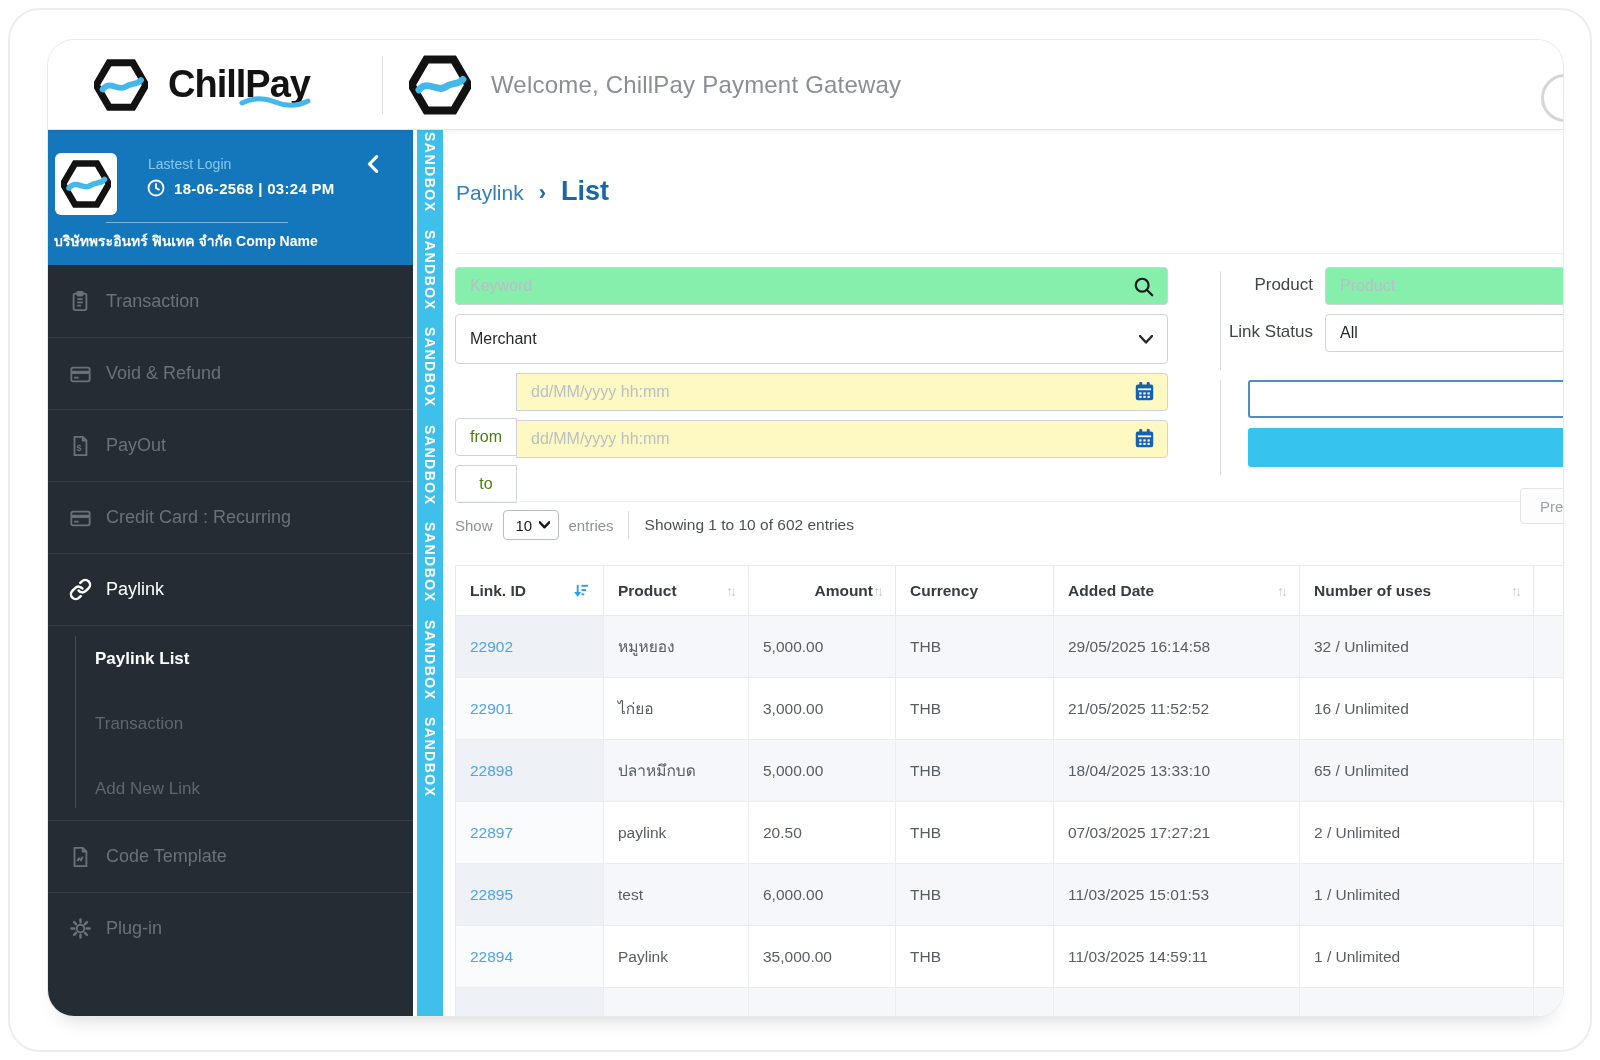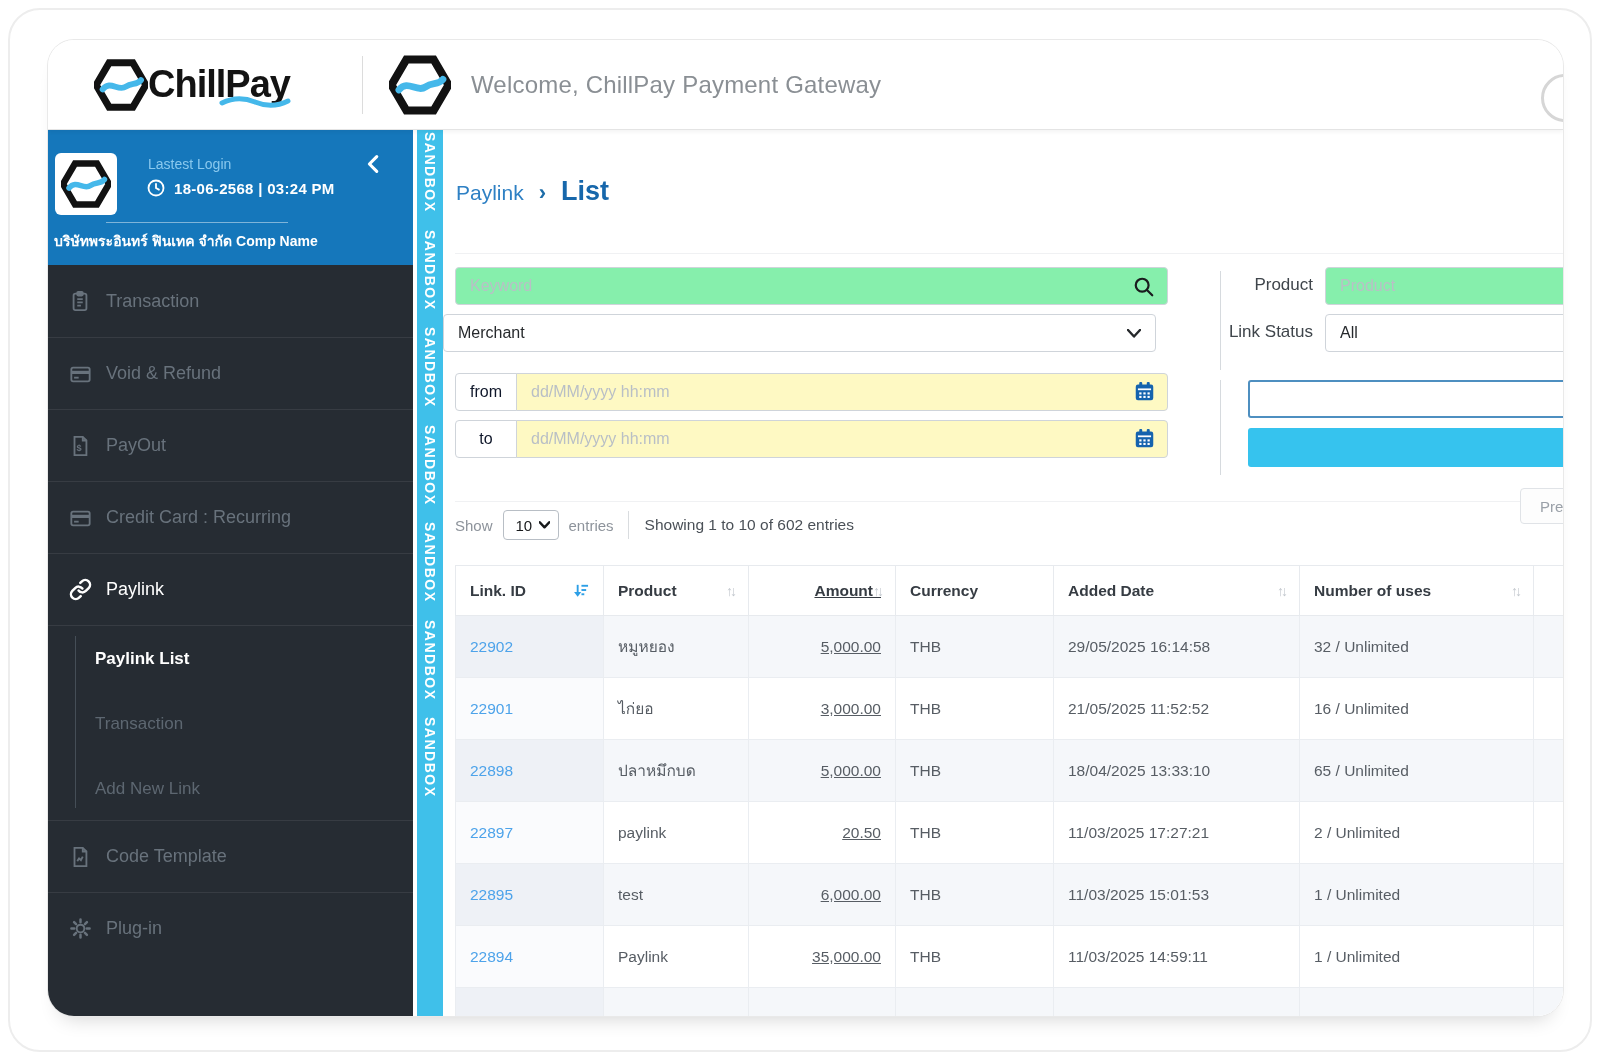--- a/index.html
+++ b/index.html
@@ -10,21 +10,21 @@
   .frame { position:absolute; left:8px; top:8px; width:1584px; height:1044px;
            border:2px solid #ededed; border-radius:32px; background:#fff; }
 
   .card { position:absolute; left:48px; top:40px; width:1515px; height:976px;
           background:#fff; border-radius:26px; overflow:hidden;
           box-shadow:0 0 0 1px #e9e9e9, 0 14px 20px -12px rgba(0,0,0,.18); }
 
   
   .hdr { position:relative; height:90px; background:#fff; display:flex; align-items:center;
          padding-left:46px; border-bottom:1px solid #e4e4e4; box-shadow:0 2px 4px rgba(0,0,0,.05); z-index:5; }
-  .brand { display:flex; align-items:center; gap:0; }
+  .brand { display:flex; align-items:center; gap:20px; }
   .brand-text { position:relative; font-size:38px; font-weight:bold; color:#131313; letter-spacing:-1px; }
   .brand-wave { position:absolute; right:-2px; bottom:-13px; }
   .hdr-divider { width:1px; height:58px; background:#dcdcdc; margin-left:72px; }
   .hex-welcome { margin-left:26px; display:flex; }
   .welcome { margin-left:20px; font-size:24px; color:#8a8f94; letter-spacing:.2px; }
   .hdr-circle { position:absolute; right:-26px; top:34px; width:48px; height:48px;
                 border:3px solid #d6d6d6; border-radius:50%; background:#fff; }
 
   
   .bodyrow { display:flex; height:886px; }
@@ -78,21 +78,21 @@
   .f-input input::placeholder { color:#b9bfc6; }
   .ic-right { position:absolute; right:12px; top:7px; cursor:pointer; background:none; border:none; display:flex; }
 
   .f-select { position:absolute; border:1px solid #cfd4da; border-radius:4px; background:#fff;
               display:flex; align-items:center; padding:0 14px; font-size:16px; color:#26292c; cursor:pointer; }
   .f-select .chev { margin-left:auto; display:flex; }
 
   .dategroup { position:absolute; display:flex; }
   .dg-label { width:62px; height:38px; border:1px solid #cfd4da; border-radius:4px 0 0 4px;
               background:#fff; display:flex; align-items:center; justify-content:center;
-              font-size:16px; color:#0f172a; flex:none; }
+              font-size:16px; color:#4d7c0f; flex:none;margin-top:45px; }
   .dategroup .wrap { position:relative; flex:1; margin-left:-1px; border:1px solid #cfd4da;
                      border-radius:0 4px 4px 0; background:#fef9c3; }
   .dategroup input { width:100%; height:100%; border:none; outline:none; font-size:16px;
                      color:#3a3f45; padding:0 44px 0 14px; background:none;
                      font-family:"Liberation Sans","DejaVu Sans",sans-serif; }
   .dategroup input::placeholder { color:#b9bfc6; }
 
   .vline { position:absolute; width:1px; background:#d6dade; }
   .r-label { position:absolute; width:100px; text-align:right; font-size:17px; color:#3f454b; }
 
@@ -118,21 +118,21 @@
   
   table { position:absolute; left:12px; top:435px; width:1260px; border-collapse:collapse;
           table-layout:fixed; background:#fff; }
   th { height:50px; border:1px solid #e7eaee; padding:0 14px; font-size:15.5px; font-weight:bold;
        color:#363c43; text-align:left; }
   .th-flex { display:flex; align-items:center; justify-content:space-between; }
   .th-flex.right { justify-content:flex-end; }
   .sort-both { font-size:14px; color:#c3c8ce; letter-spacing:-3px; flex:none; }
   .sort-active { display:flex; flex:none; }
   td { height:62px; border:1px solid #eaedf1; padding:0 14px; font-size:15.5px; color:#575d64; }
-  td.right, th.right { text-align:right;text-decoration:underline; }
+  td.right, th.right { text-align:left; }
   tbody tr:nth-child(odd) td { background:#f5f7fa; }
   tbody tr:nth-child(odd) td:first-child { background:#eef1f6; }
   tbody tr:nth-child(even) td:first-child { background:#fafbfd; }
   a.link-id { color:#4da3ea; text-decoration:none; cursor:pointer; }
 </style>
 </head>
 <body>
 
 <div class="frame"></div>
 
@@ -306,21 +306,21 @@
 
       <div class="f-input" style="left:12px;top:137px;width:713px;height:38px">
         <input placeholder="Keyword" style="">
         <span class="ic-right" style="top:8px">
           <svg width="22" height="22" viewBox="0 0 24 24" fill="none" stroke="#1a1c1e" stroke-width="2.4" stroke-linecap="round">
               <circle cx="10" cy="10" r="7"></circle>
               <path d="M15.5 15.5 21 21"></path>
             </svg>
         </span>
       </div>
-      <div class="f-select" style="left:0;top:184px;width:713px;height:38px">
+      <div class="f-select" style="left:12px;top:184px;width:713px;height:50px">
         <span>Merchant</span>
         <span class="chev">
           <svg width="14" height="9" viewBox="0 0 14 9" fill="none" stroke="#26292c" stroke-width="2.4" stroke-linecap="round" stroke-linejoin="round">
               <polyline points="1,1 7,7.5 13,1"></polyline>
             </svg>
         </span>
       </div>
       <div class="dategroup" style="left:12px;top:243px;width:713px;height:38px">
         <span class="dg-label">from</span>
         <span class="wrap">
@@ -487,21 +487,21 @@
               <td>THB</td>
               <td>18/04/2025 13:33:10</td>
               <td>65 / Unlimited</td>
               <td></td>
             </tr>
             <tr>
               <td><a class="link-id" href="#">22897</a></td>
               <td>paylink</td>
               <td class="right">20.50</td>
               <td>THB</td>
-              <td>11/03/2025 17:27:21</td>
+              <td>07/03/2025 17:27:21</td>
               <td>2 / Unlimited</td>
               <td></td>
             </tr>
             <tr>
               <td><a class="link-id" href="#">22895</a></td>
               <td>test</td>
               <td class="right">6,000.00</td>
               <td>THB</td>
               <td>11/03/2025 15:01:53</td>
               <td>1 / Unlimited</td>

